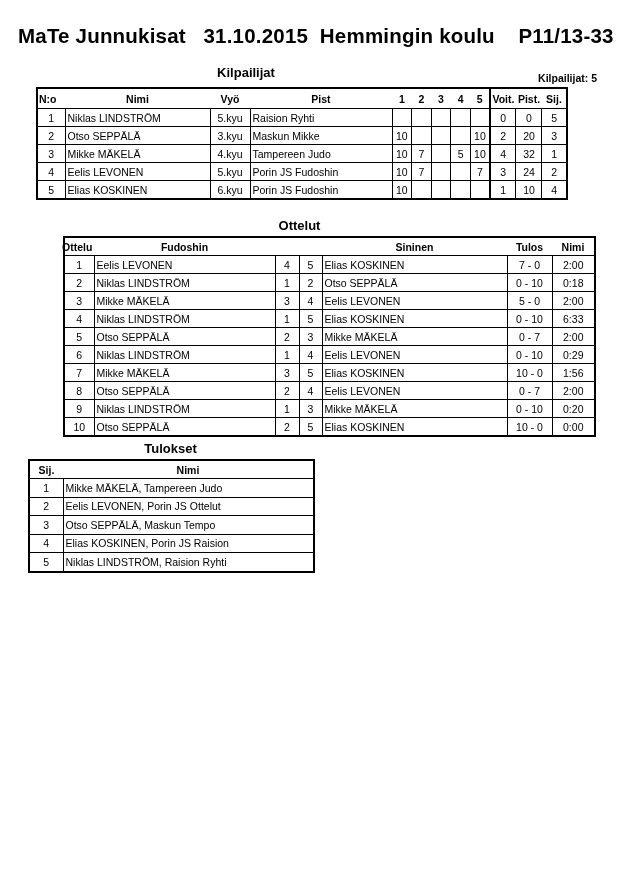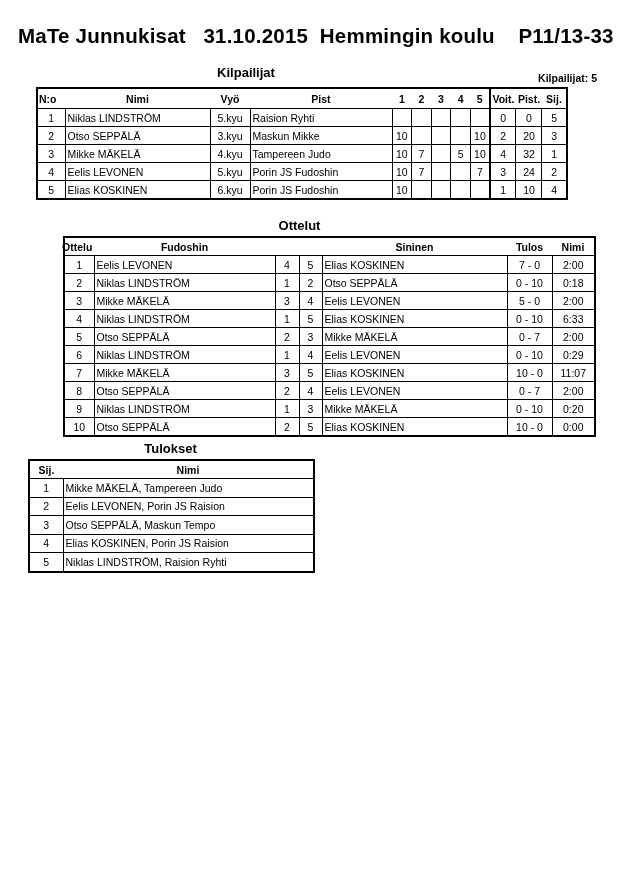--- a/index.html
+++ b/index.html
@@ -279,21 +279,21 @@
       <td class="c">0 - 10</td>
       <td class="c">0:29</td>
     </tr>
     <tr>
       <td class="c">7</td>
       <td class="l">Mikke MÄKELÄ</td>
       <td class="c">3</td>
       <td class="c">5</td>
       <td class="l">Elias KOSKINEN</td>
       <td class="c">10 - 0</td>
-      <td class="c">11:07</td>
+      <td class="c">1:56</td>
     </tr>
     <tr>
       <td class="c">8</td>
       <td class="l">Otso SEPPÄLÄ</td>
       <td class="c">2</td>
       <td class="c">4</td>
       <td class="l">Eelis LEVONEN</td>
       <td class="c">0 - 7</td>
       <td class="c">2:00</td>
     </tr>
@@ -331,21 +331,21 @@
       <th>Nimi</th>
     </tr>
   </thead>
   <tbody>
     <tr>
       <td class="c">1</td>
       <td class="l">Mikke MÄKELÄ, Tampereen Judo</td>
     </tr>
     <tr>
       <td class="c">2</td>
-      <td class="l">Eelis LEVONEN, Porin JS Raision</td>
+      <td class="l">Eelis LEVONEN, Porin JS Ottelut</td>
     </tr>
     <tr>
       <td class="c">3</td>
       <td class="l">Otso SEPPÄLÄ, Maskun Tempo</td>
     </tr>
     <tr>
       <td class="c">4</td>
       <td class="l">Elias KOSKINEN, Porin JS Raision</td>
     </tr>
     <tr>

